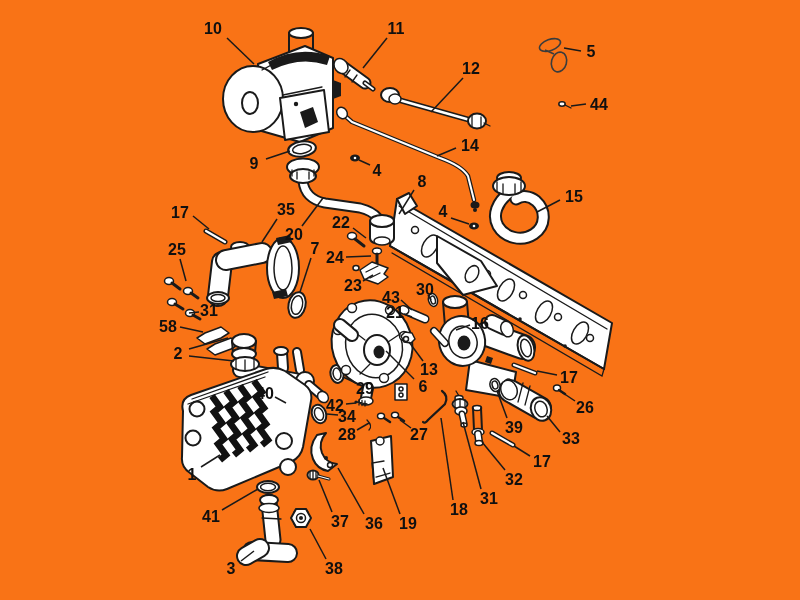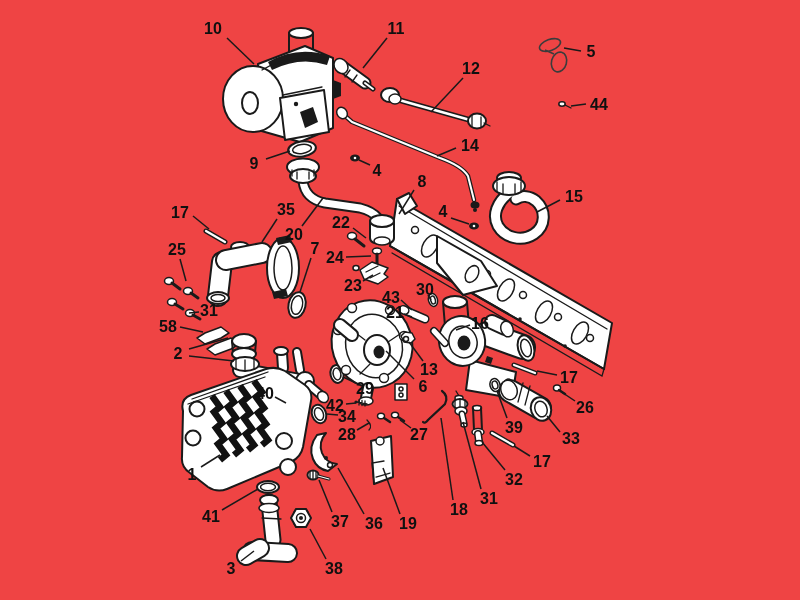--- a/index.html
+++ b/index.html
@@ -1,16 +1,16 @@
 <!DOCTYPE html>
 <html><head>
 <meta charset="utf-8">
 <style>
   html,body{margin:0;padding:0;background:#ffffff}
-  #wrap{width:800px;height:600px;position:relative;background:#ef4444;overflow:hidden}
+  #wrap{width:800px;height:600px;position:relative;background:#f97316;overflow:hidden}
   svg{display:block}
   .ln{fill:none;stroke:#1a1a1a;stroke-width:2;stroke-linecap:round;stroke-linejoin:round}
   .thin{fill:none;stroke:#1a1a1a;stroke-width:1.3;stroke-linecap:round}
   .fw{fill:#ffffff;stroke:#1a1a1a;stroke-width:2;stroke-linejoin:round}
   .fw15{fill:#ffffff;stroke:#1a1a1a;stroke-width:1.5;stroke-linejoin:round}
   .fb{fill:#1a1a1a;stroke:none}
   .t-o{fill:none;stroke:#1a1a1a;stroke-linecap:round;stroke-linejoin:round}
   .t-i{fill:none;stroke:#ffffff;stroke-linecap:round;stroke-linejoin:round}
   .hatch{fill:none;stroke:#111;stroke-width:6.5;stroke-linejoin:miter}
   .leader{stroke:#1a1a1a;stroke-width:1.5}

